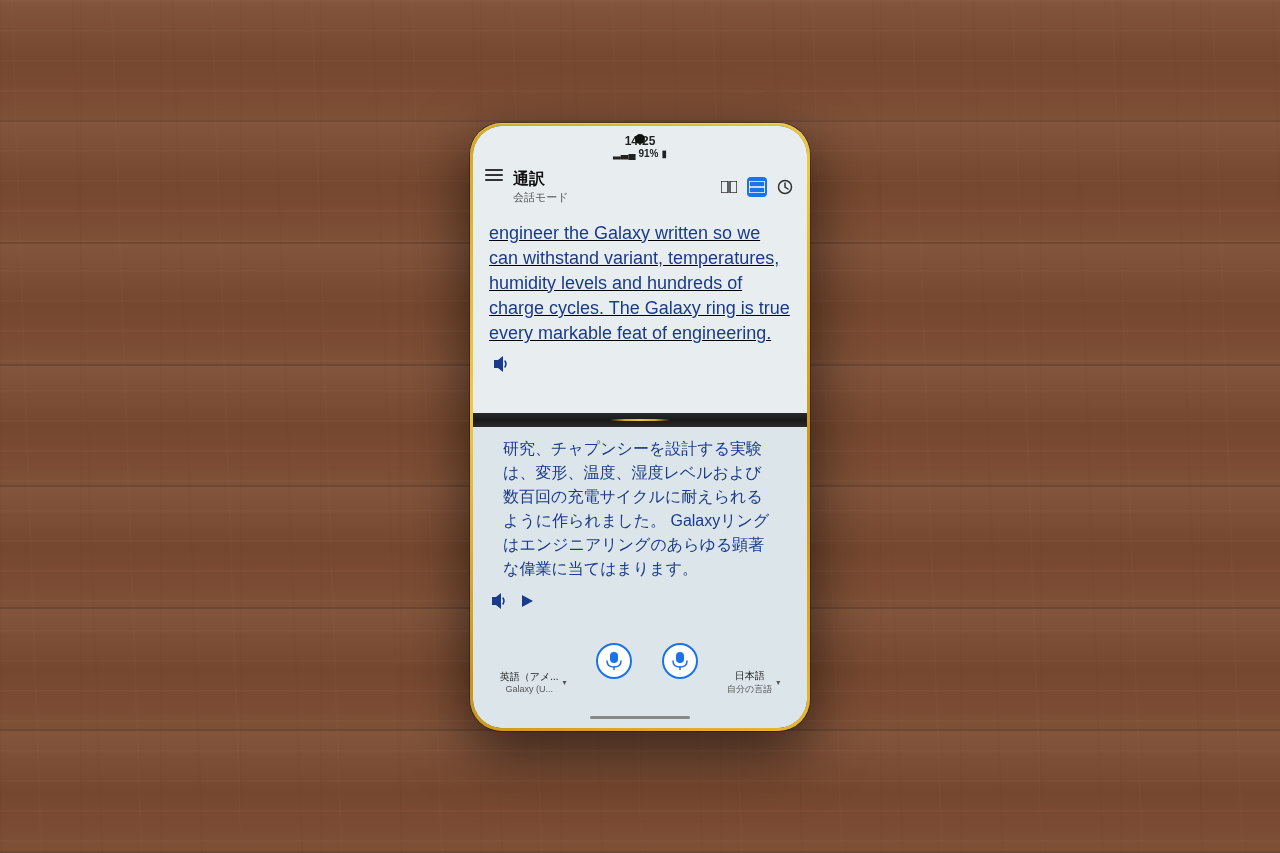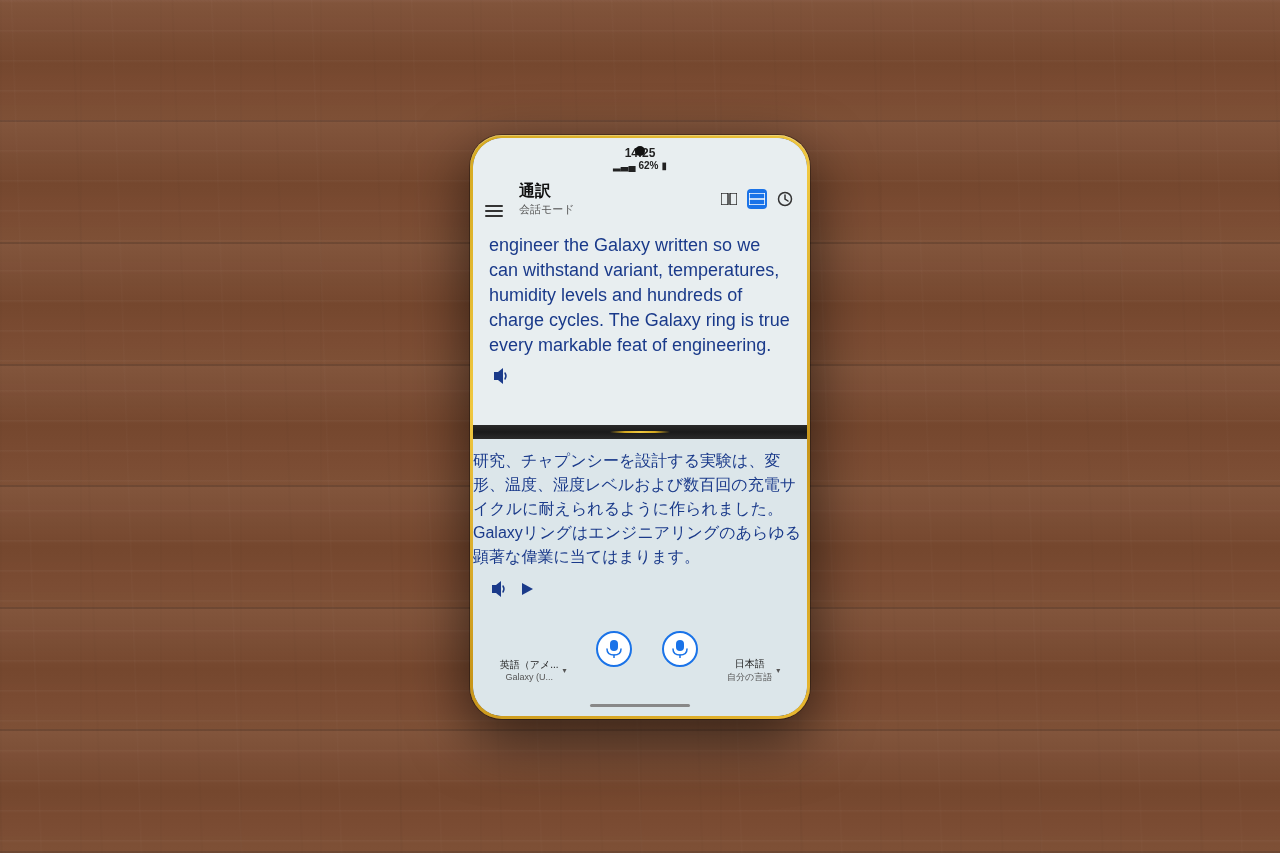--- a/index.html
+++ b/index.html
@@ -135,22 +135,22 @@
     .app-header {
       display: flex;
       justify-content: space-between;
       align-items: center;
       padding: 6px 12px 8px;
       background: #e8eef0;
     }
 
     .header-left {
       display: flex;
-      align-items: flex-end;
-      gap: 16px;
+      align-items: flex-start;
+      gap: 10px;
     }
 
     .hamburger {
       display: flex;
       flex-direction: column;
       gap: 3px;
       cursor: pointer;
     }
 
     .hamburger span {
@@ -196,20 +196,21 @@
     .header-icon-active {
       background: #1a73e8;
       border-radius: 4px;
       color: white;
     }
 
     
     .upper-content {
       padding: 8px 16px 7px;
       min-height: 200px;
+      text-decoration: underline;
     }
 
     .english-text {
       font-size: 18px;
       font-weight: 500;
       color: #1a3a8a;
       line-height: 1.4;
     }
 
     .audio-btn {
@@ -245,21 +246,21 @@
       background: #dce6ea;
       border-radius: 0 0 28px 28px;
       overflow: hidden;
     }
 
     .japanese-text {
       font-size: 16px;
       font-weight: 500;
       color: #1a3a8a;
       line-height: 1.5;
-      padding: 10px 0 6px;
+      padding: 10px 30px 6px;
     }
 
     .audio-play-row {
       display: flex;
       align-items: center;
       gap: 8px;
       padding: 4px 16px 8px;
     }
 
     .play-btn {
@@ -364,21 +365,21 @@
   <div class="phone-frame">
     <div class="phone-inner">
 
       <div class="top-half">
 
         <div class="status-bar">
           <span class="status-time">14:25</span>
           <div style="position:absolute;left:50%;transform:translateX(-50%);width:10px;height:10px;background:#111;border-radius:50%;top:8px;"></div>
           <div class="status-right">
             <span style="font-size:10px;">▂▃▄</span>
-            <span style="font-size:10px;font-weight:600;">62%</span>
+            <span style="font-size:10px;font-weight:600;">91%</span>
             <span style="font-size:10px;">▮</span>
           </div>
         </div>
 
         <div class="app-header">
           <div class="header-left">
             <div class="hamburger">
               <span></span>
               <span></span>
               <span></span>

